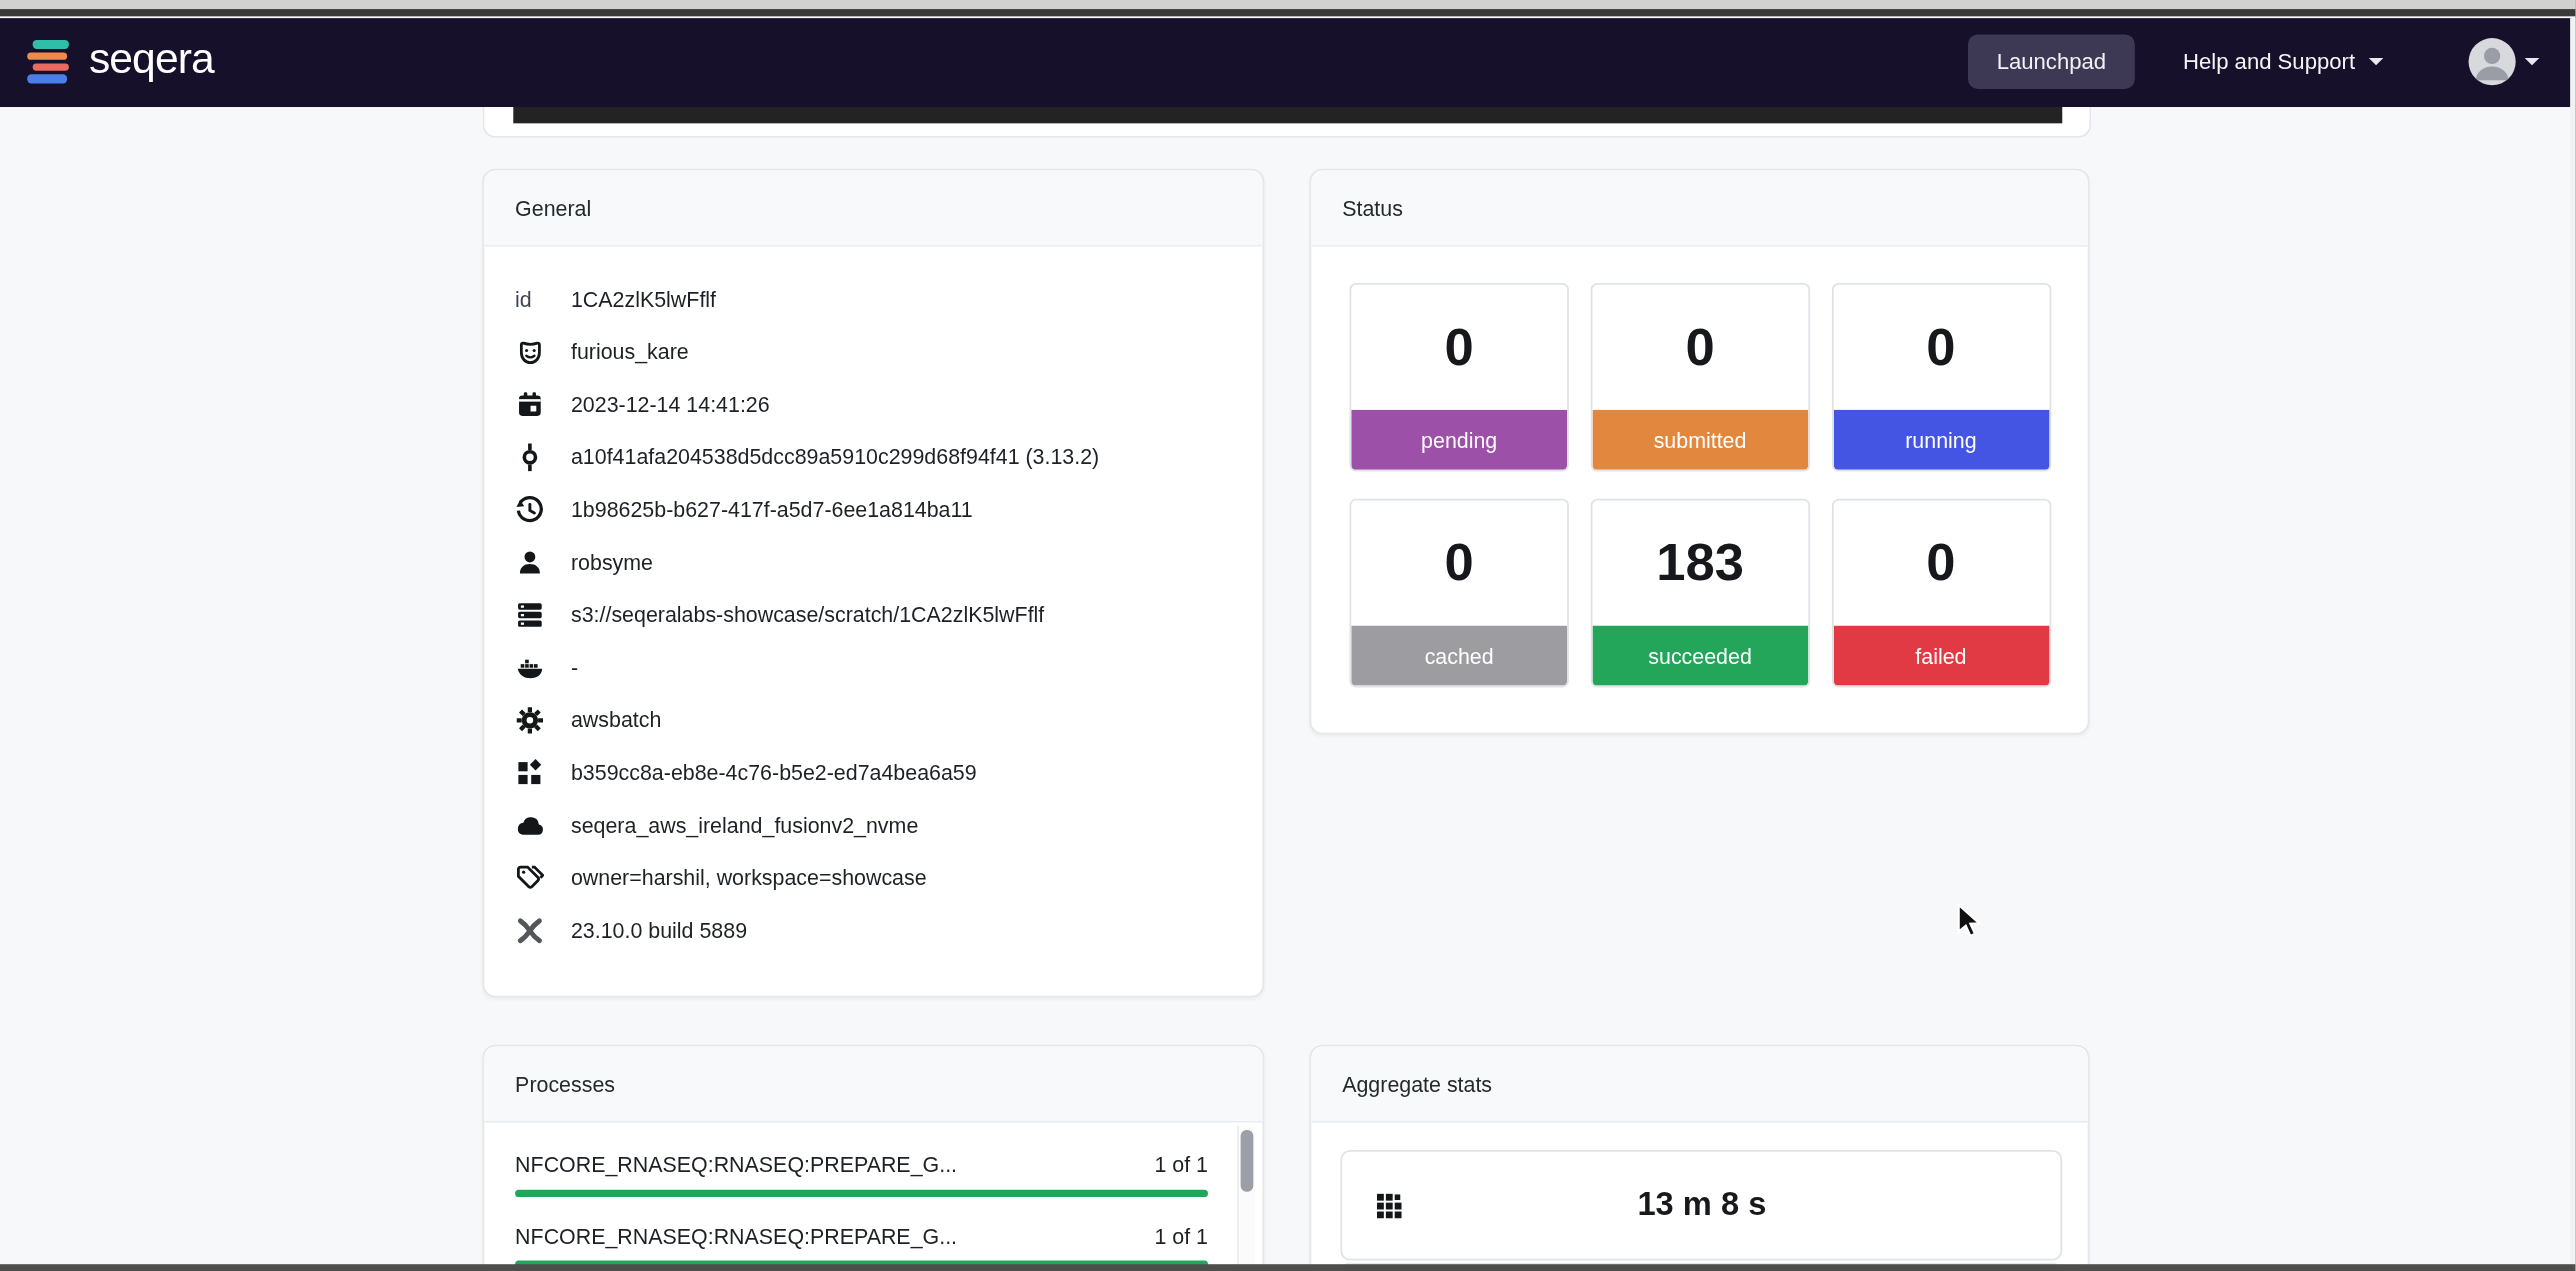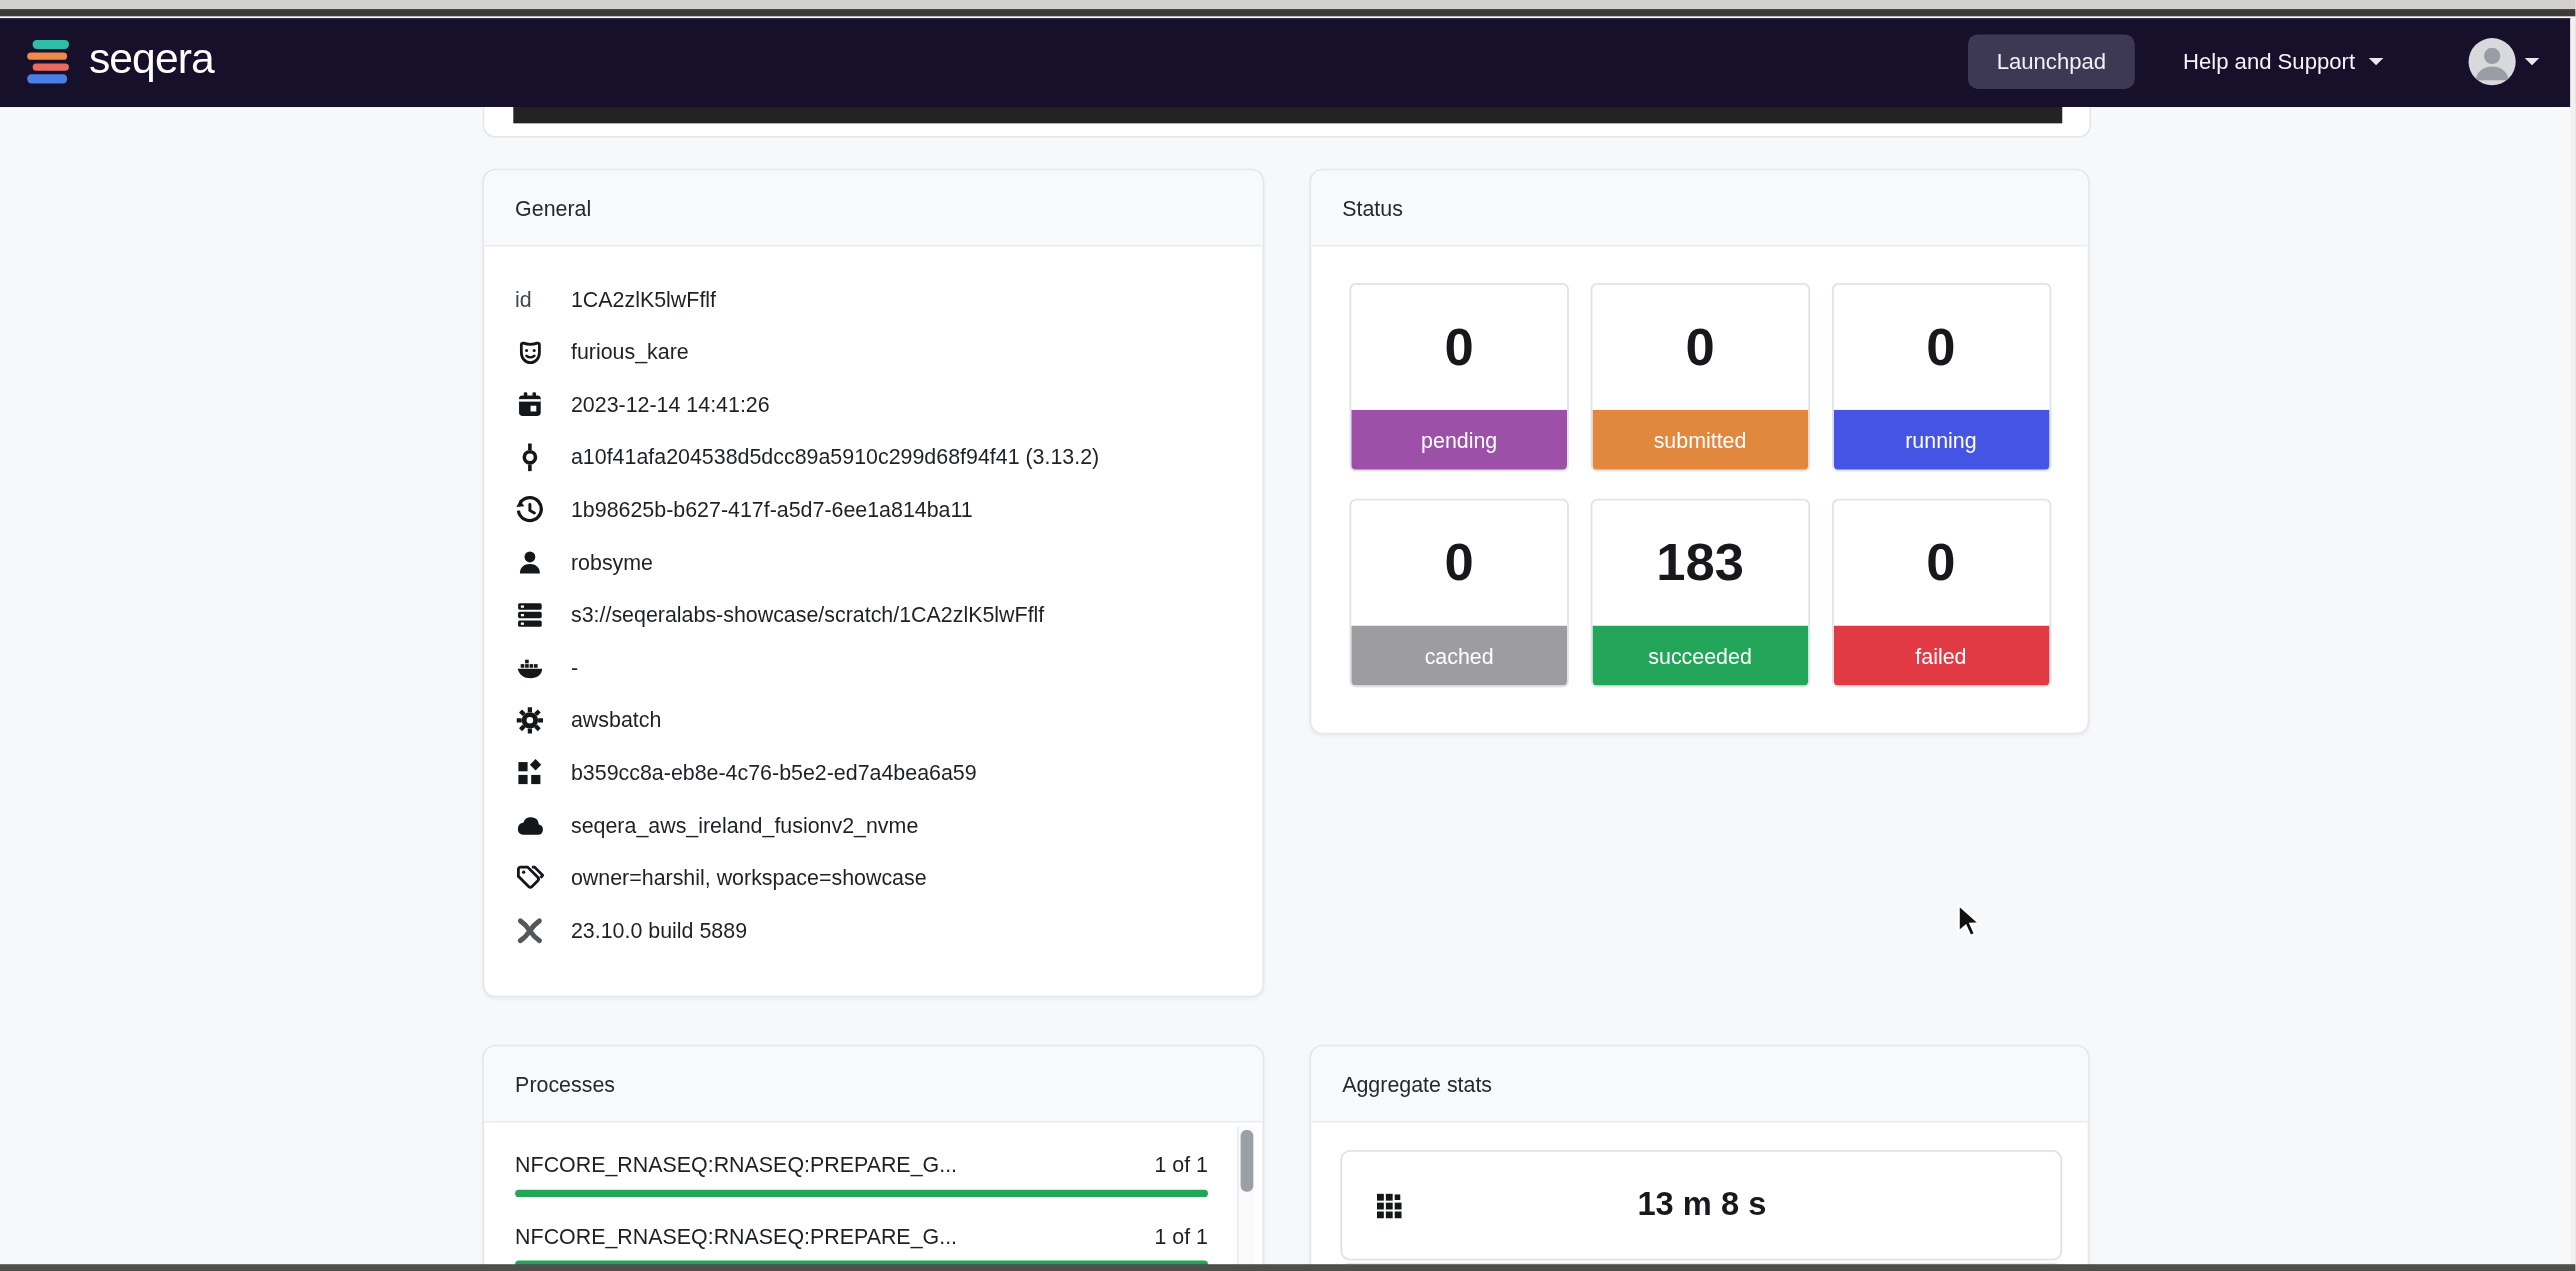--- a/index.html
+++ b/index.html
@@ -1,17 +1,17 @@
 <!DOCTYPE html>
 <html style="font-size:14.5px"><head>
 <meta charset="utf-8">
 <style>
   html,body{margin:0;padding:0;background:#f7f8fa;}
   body{width:2576px;height:1272px;overflow:hidden;font-family:"Liberation Sans","DejaVu Sans",sans-serif;}
-  #viewport{position:relative;width:2576px;height:1272px;overflow:hidden;background:#fdba74;}
+  #viewport{position:relative;width:2576px;height:1272px;overflow:hidden;background:#4d7c0f;}
   #stage{position:absolute;left:0;top:0;width:1420px;height:701px;transform:scale(1.813776);transform-origin:0 0;overflow:hidden;background:#f7f8fa;}
 
   
   .win-strip-light{position:absolute;left:0;top:0;width:1420px;height:5.4px;background:#d1d1cf;}
   .win-strip-dark{position:absolute;left:0;top:5.4px;width:1420px;height:4.1px;background:#3b3b39;}
   .right-sliver{position:absolute;right:0;top:9.5px;width:2.7px;height:692px;background:#f0f1f2;z-index:40;}
   .bottom-strip{position:absolute;left:0;top:697px;width:1420px;height:3.6px;background:#4e4e4c;z-index:50;}
 
   
   .navbar{position:absolute;left:0;top:9.5px;width:1418px;height:49px;background:#16102a;display:flex;align-items:center;padding:0 0 0 14.5px;box-sizing:border-box;z-index:30;}

